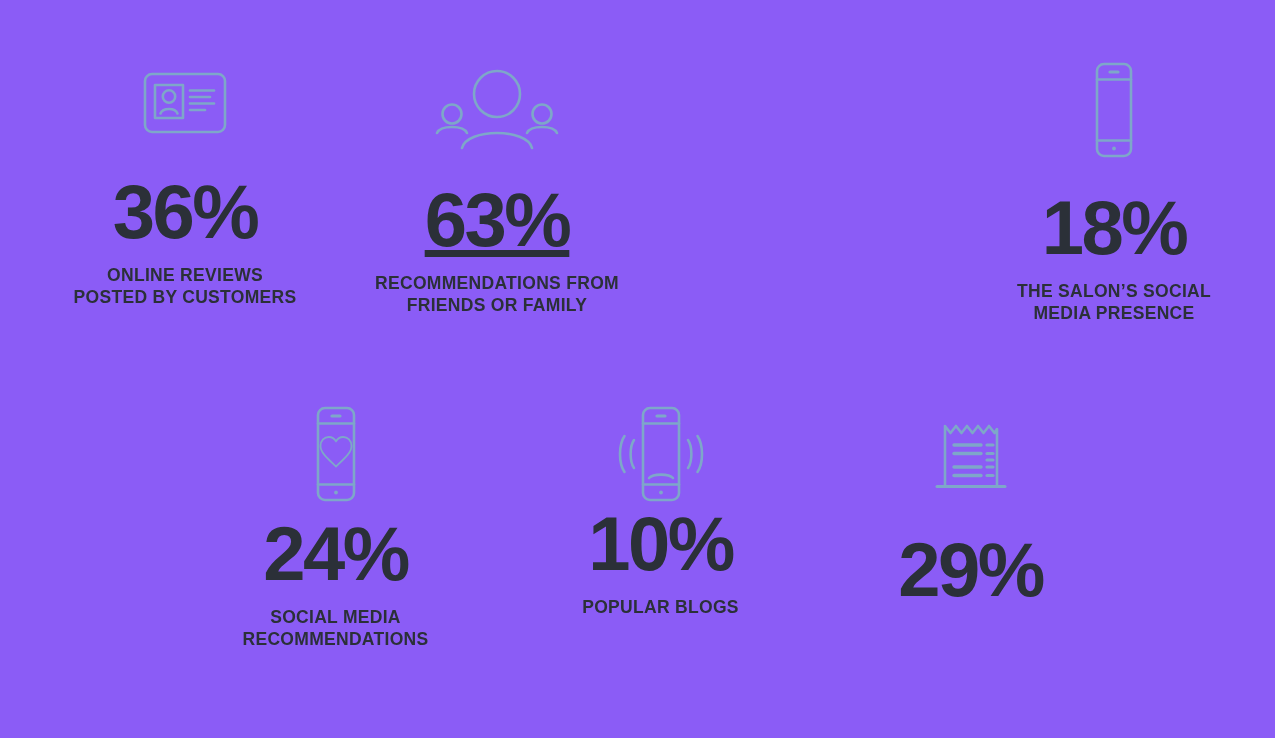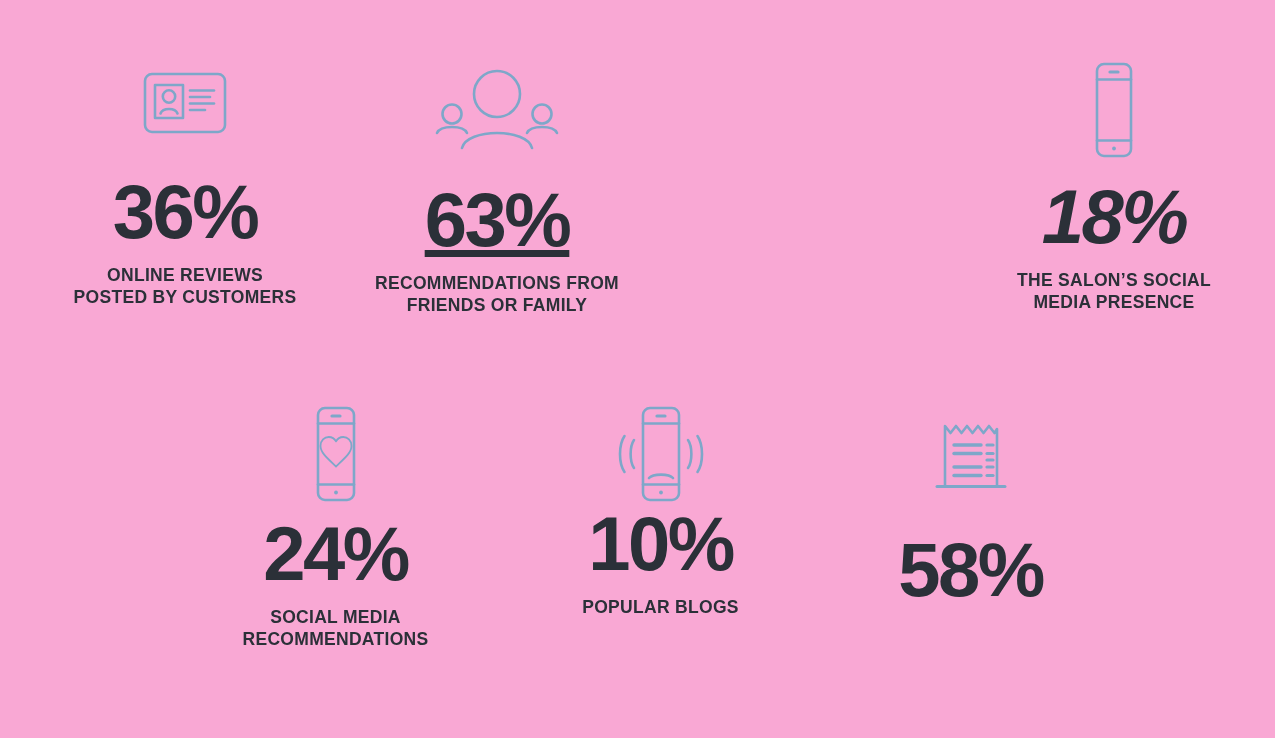--- a/index.html
+++ b/index.html
@@ -12,21 +12,21 @@
     height: 738px;
     font-family: "Liberation Sans", sans-serif;
     color: #2b3038;
     overflow: hidden;
     position: relative;
   }
   #infographic {
     position: relative;
     width: 1275px;
     height: 738px;
-    background: #f9a8d4;
+    background: #8b5cf6;
   }
 
   .stat {
     position: absolute;
     display: flex;
     flex-direction: column;
     align-items: center;
     text-align: center;
   }
 
@@ -63,21 +63,21 @@
   #stat-3 { left: 1000px; top: 58px;  width: 228px; }
 
   
   #stat-4 { left: 228px;  top: 402px; width: 215px; }
   #stat-5 { left: 563px;  top: 402px; width: 195px; }
   #stat-6 { left: 873px;  top: 414px; width: 195px; }
 
   #stat-0 .stat-value { margin-top: 24px; }
   #stat-1 .stat-value { margin-top: 32px; text-decoration: underline; }
   #stat-2 .stat-value { margin-top: 28px; }
-  #stat-3 .stat-value { margin-top: 17px; font-style: italic; }
+  #stat-3 .stat-value { margin-top: 28px; }
   #stat-4 .stat-value { margin-top: 10px; }
   #stat-5 .stat-value { }
   #stat-6 .stat-value { margin-top: 34px; }
 
   .stat-label { margin-top: 14px; }
 </style>
 </head>
 <body>
 
 <div id="infographic">
@@ -184,16 +184,16 @@
         <line x1="29" y1="39.5" x2="56" y2="39.5" stroke-width="3.4"></line>
         <line x1="29" y1="53" x2="56" y2="53" stroke-width="3.4"></line>
         <line x1="29" y1="61.5" x2="56" y2="61.5" stroke-width="3.4"></line>
         <line x1="62" y1="31" x2="68" y2="31" stroke-width="3.2"></line>
         <line x1="62" y1="39.5" x2="68" y2="39.5" stroke-width="3.2"></line>
         <line x1="62" y1="46" x2="68" y2="46" stroke-width="3.2"></line>
         <line x1="62" y1="53" x2="68" y2="53" stroke-width="3.2"></line>
         <line x1="62" y1="61.5" x2="68" y2="61.5" stroke-width="3.2"></line>
       </svg>
     </span>
-    <span class="stat-value">58%</span>
+    <span class="stat-value">29%</span>
   </div>
 
 </div>
 
 </body></html>

